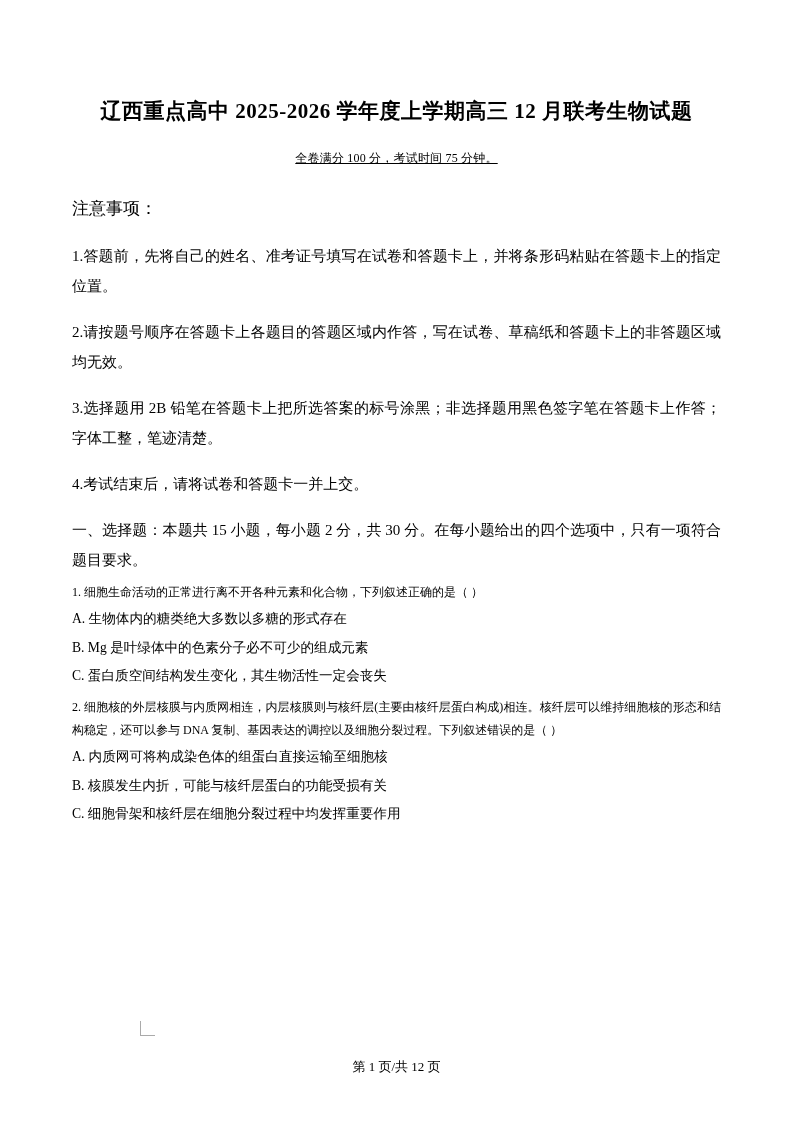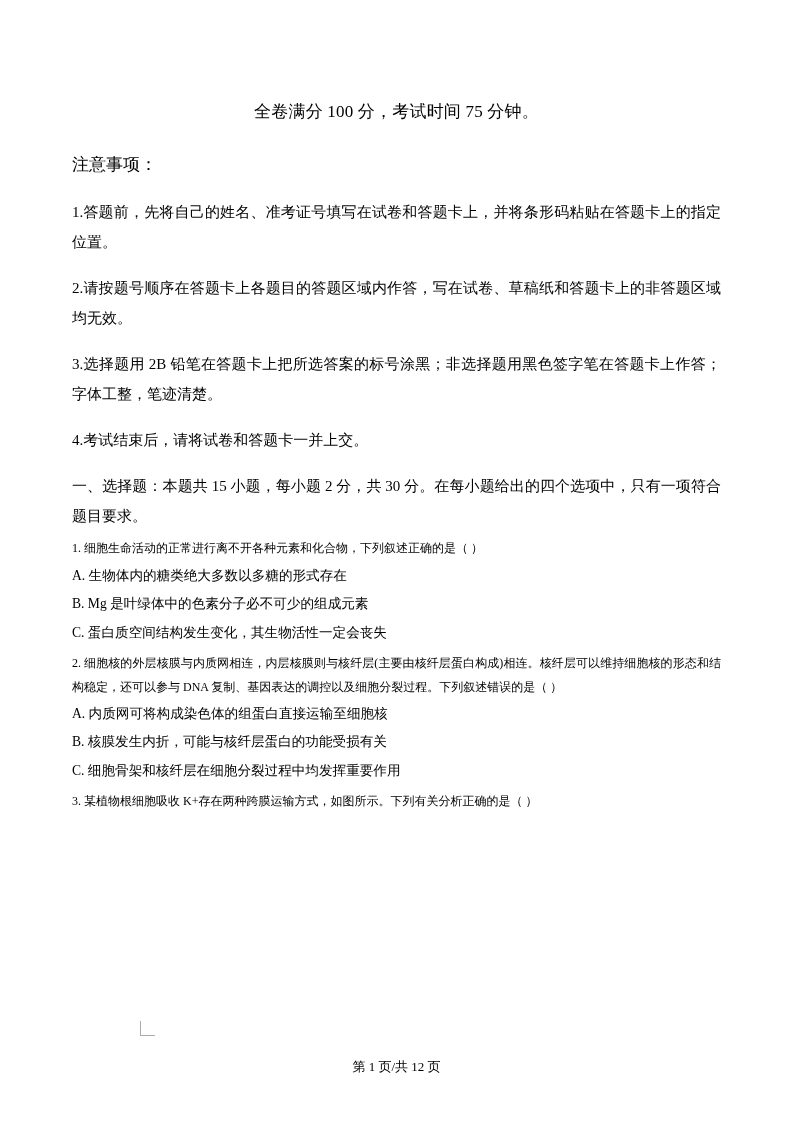--- a/index.html
+++ b/index.html
@@ -23,23 +23,24 @@
   .doc-title {
     text-align: center;
     font-size: 21px;
     font-weight: bold;
     letter-spacing: 0.5px;
     margin: 18px 0 0 0;
     line-height: 1.5;
   }
   .subtitle {
     text-align: center;
-    font-size: 17px;
+    font-size: 12px;
     margin-top: 22px;
     letter-spacing: 0.2px;
+    text-decoration: underline;
   }
   .notice-head {
     font-size: 17px;
     margin-top: 26px;
     line-height: 1.9;
   }
   .notice-item {
     font-size: 15px;
     line-height: 2.0;
     margin-top: 16px;
@@ -78,20 +79,21 @@
     height: 14px;
     border-left: 1px solid #aaaaaa;
     border-bottom: 1px solid #aaaaaa;
   }
 </style>
 </head>
 <body>
 
 <div class="page">
 
+  <h1 class="doc-title">辽西重点高中 2025-2026 学年度上学期高三 12 月联考生物试题</h1>
 
   <div class="subtitle">全卷满分 100 分，考试时间 75 分钟。</div>
 
   <div class="notice-head">注意事项：</div>
 
   <div class="notice-item">1.答题前，先将自己的姓名、准考证号填写在试卷和答题卡上，并将条形码粘贴在答题卡上的指定位置。</div>
   <div class="notice-item">2.请按题号顺序在答题卡上各题目的答题区域内作答，写在试卷、草稿纸和答题卡上的非答题区域均无效。</div>
   <div class="notice-item">3.选择题用 2B 铅笔在答题卡上把所选答案的标号涂黑；非选择题用黑色签字笔在答题卡上作答；字体工整，笔迹清楚。</div>
   <div class="notice-item">4.考试结束后，请将试卷和答题卡一并上交。</div>
 
@@ -100,18 +102,17 @@
   <div class="q">1. 细胞生命活动的正常进行离不开各种元素和化合物，下列叙述正确的是（        ）</div>
   <div class="opt">A.  生物体内的糖类绝大多数以多糖的形式存在</div>
   <div class="opt">B. Mg 是叶绿体中的色素分子必不可少的组成元素</div>
   <div class="opt">C.  蛋白质空间结构发生变化，其生物活性一定会丧失</div>
 
   <div class="q">2. 细胞核的外层核膜与内质网相连，内层核膜则与核纤层(主要由核纤层蛋白构成)相连。核纤层可以维持细胞核的形态和结构稳定，还可以参与 DNA 复制、基因表达的调控以及细胞分裂过程。下列叙述错误的是（        ）</div>
   <div class="opt">A.  内质网可将构成染色体的组蛋白直接运输至细胞核</div>
   <div class="opt">B.  核膜发生内折，可能与核纤层蛋白的功能受损有关</div>
   <div class="opt">C. 细胞骨架和核纤层在细胞分裂过程中均发挥重要作用</div>
 
-  <div class="q">3. 某植物根细胞吸收 K+存在两种跨膜运输方式，如图所示。下列有关分析正确的是（        ）</div>
 
   <div class="corner"></div>
 
   <div class="footer">第 1 页/共 12 页</div>
 </div>
 
 </body></html>

